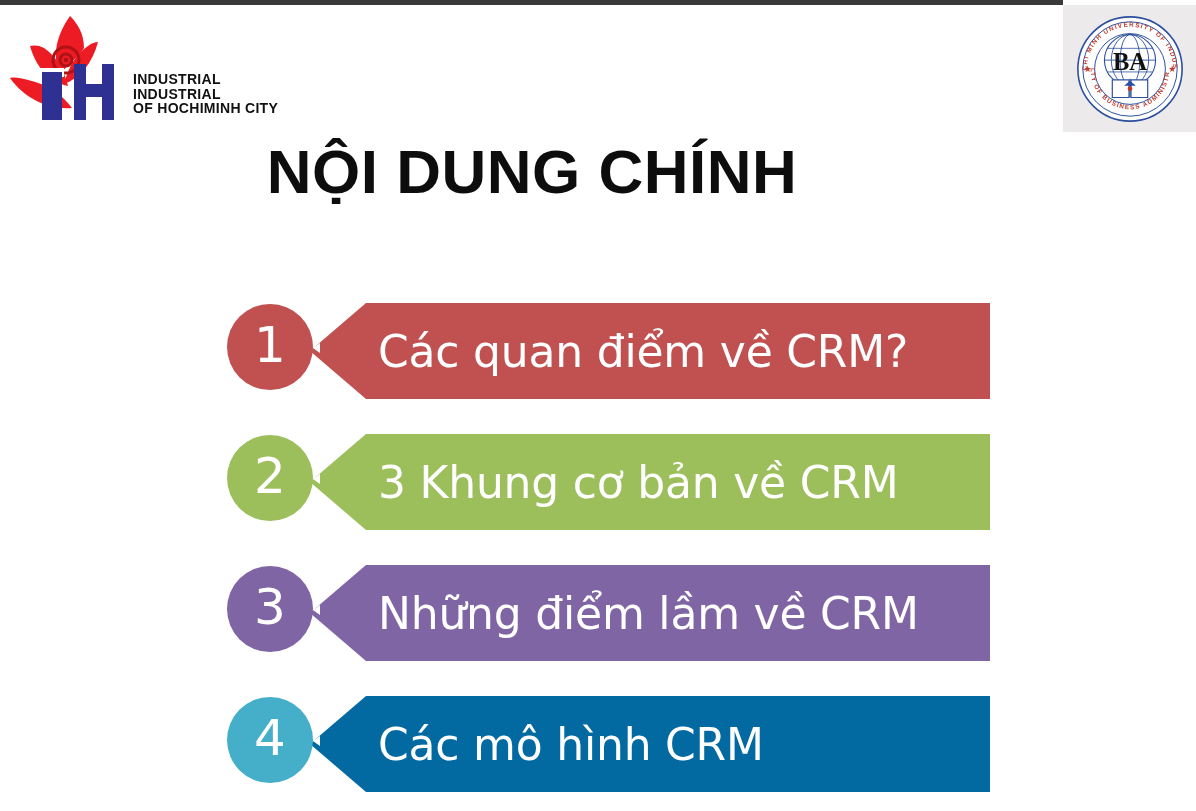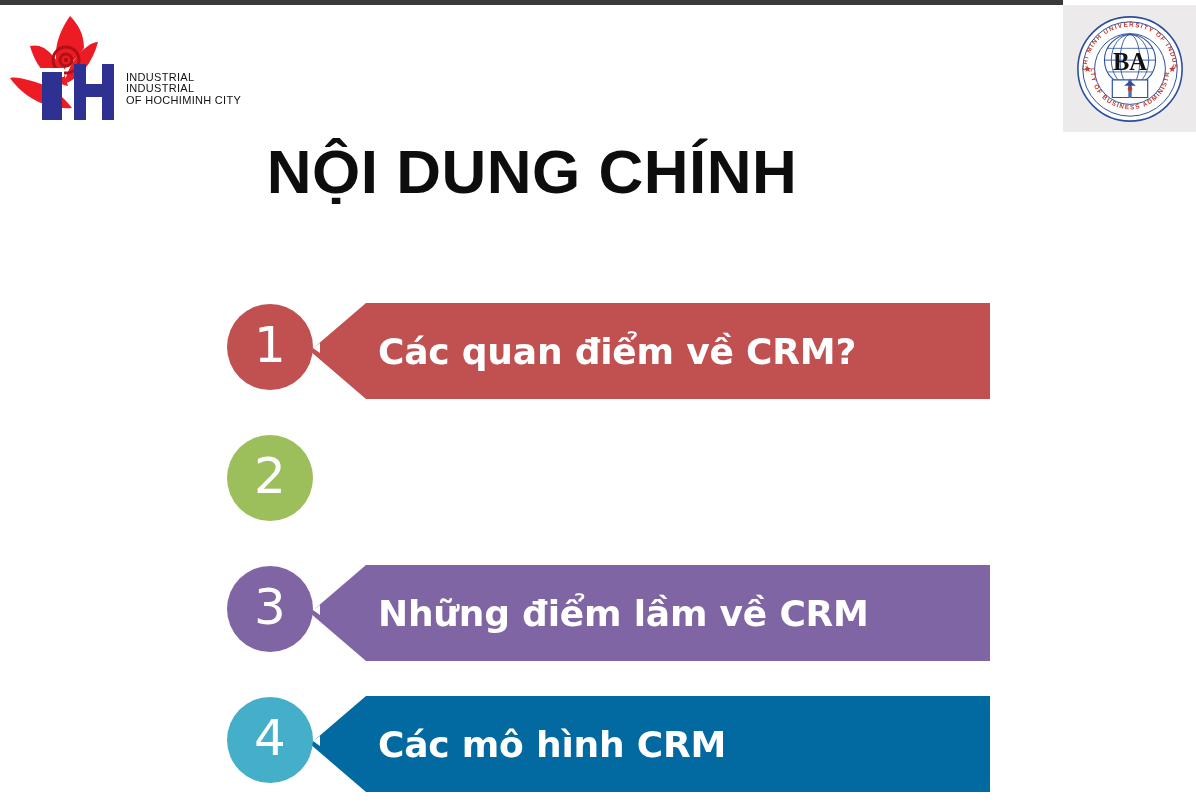--- a/index.html
+++ b/index.html
@@ -40,26 +40,26 @@
   }
   .logo-left .mark {
     position: absolute;
     left: 6px;
     top: 4px;
     width: 120px;
     height: 118px;
   }
   .logo-left .wordmark {
     position: absolute;
-    left: 126px;
+    left: 133px;
     top: 64px;
     line-height: 1.04;
     font-family: "Liberation Sans", sans-serif;
-    font-weight: normal;
-    font-size: 11px;
+    font-weight: bold;
+    font-size: 14px;
     letter-spacing: 0.3px;
     color: #111111;
     white-space: nowrap;
   }
 
   
   .logo-right {
     position: absolute;
     left: 1063px;
     top: 5px;
@@ -144,22 +144,22 @@
     height: 96px;
     clip-path: polygon(56px 0, 100% 0, 100% 100%, 56px 100%, 0 50%);
     display: flex;
     align-items: center;
     z-index: 2;
   }
   .chevron-label {
     padding-left: 68px;
     color: #ffffff;
     font-family: "DejaVu Sans", sans-serif;
-    font-size: 36px;
-    font-weight: 700;
+    font-size: 44px;
+    font-weight: 400;
     letter-spacing: -0.2px;
     white-space: nowrap;
   }
 </style>
 </head>
 <body>
 
 <div class="slide">
 
   <div class="top-strip"></div>
@@ -243,20 +243,23 @@
       <div class="chevron" style="background:#c15050">
         <div class="chevron-label">Các quan điểm về CRM?</div>
       </div>
     </div>
 
     <div class="row">
       <div class="num-circle" style="background:#9cbf5b">
         <span>2</span>
       </div>
       <div class="notch"></div>
+      <div class="chevron" style="background:#9cbf5b">
+        <div class="chevron-label">3 Khung cơ bản về CRM</div>
+      </div>
     </div>
 
     <div class="row">
       <div class="num-circle" style="background:#7f65a4">
         <span>3</span>
       </div>
       <div class="notch"></div>
       <div class="chevron" style="background:#7f65a4">
         <div class="chevron-label">Những điểm lầm về CRM</div>
       </div>

